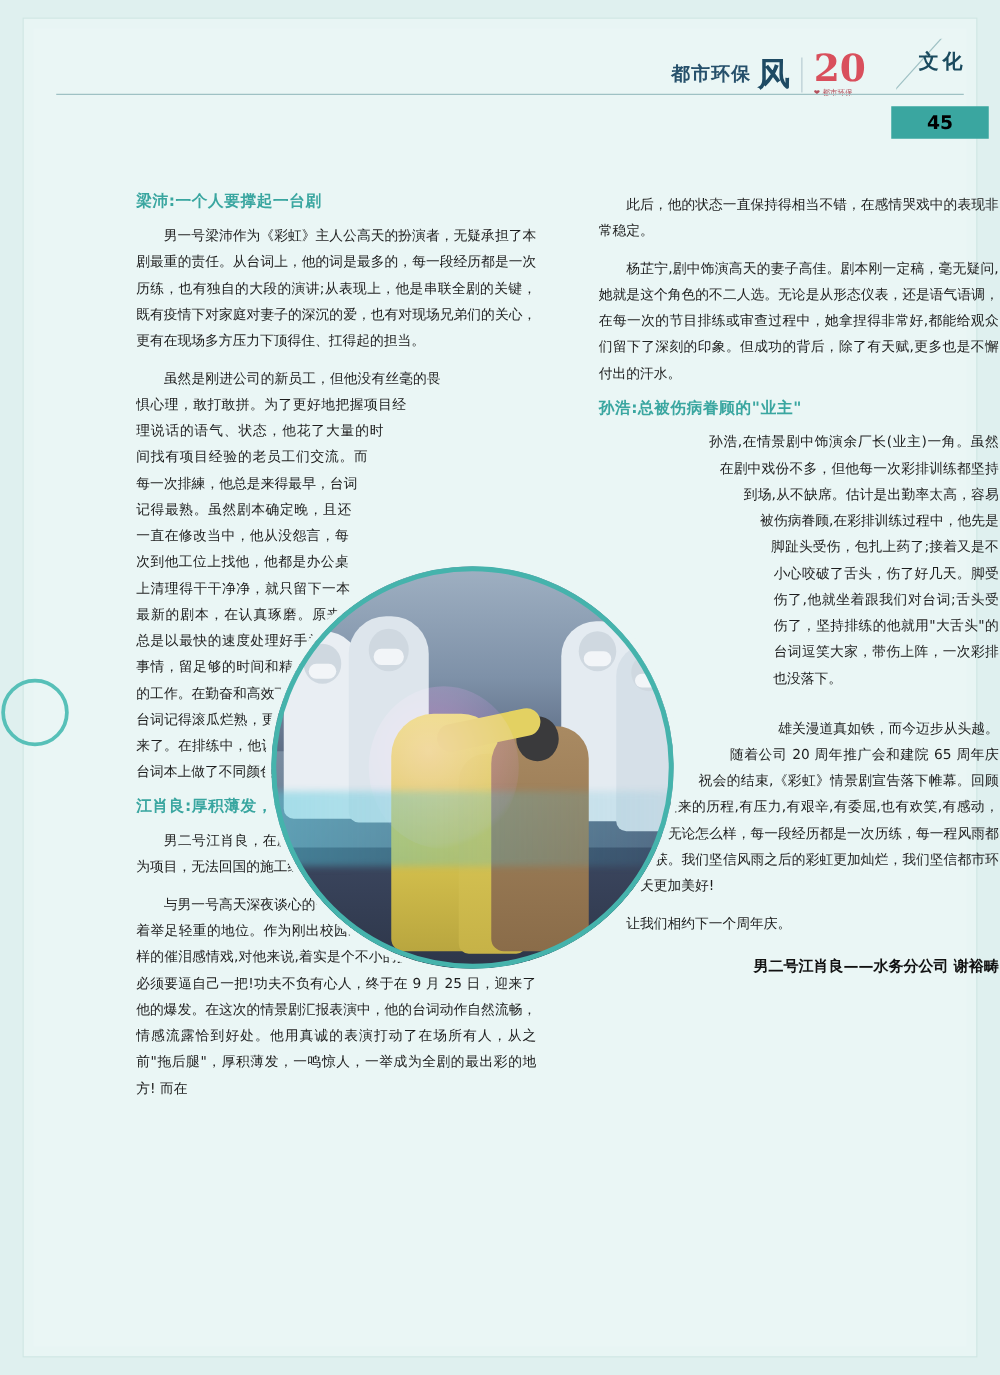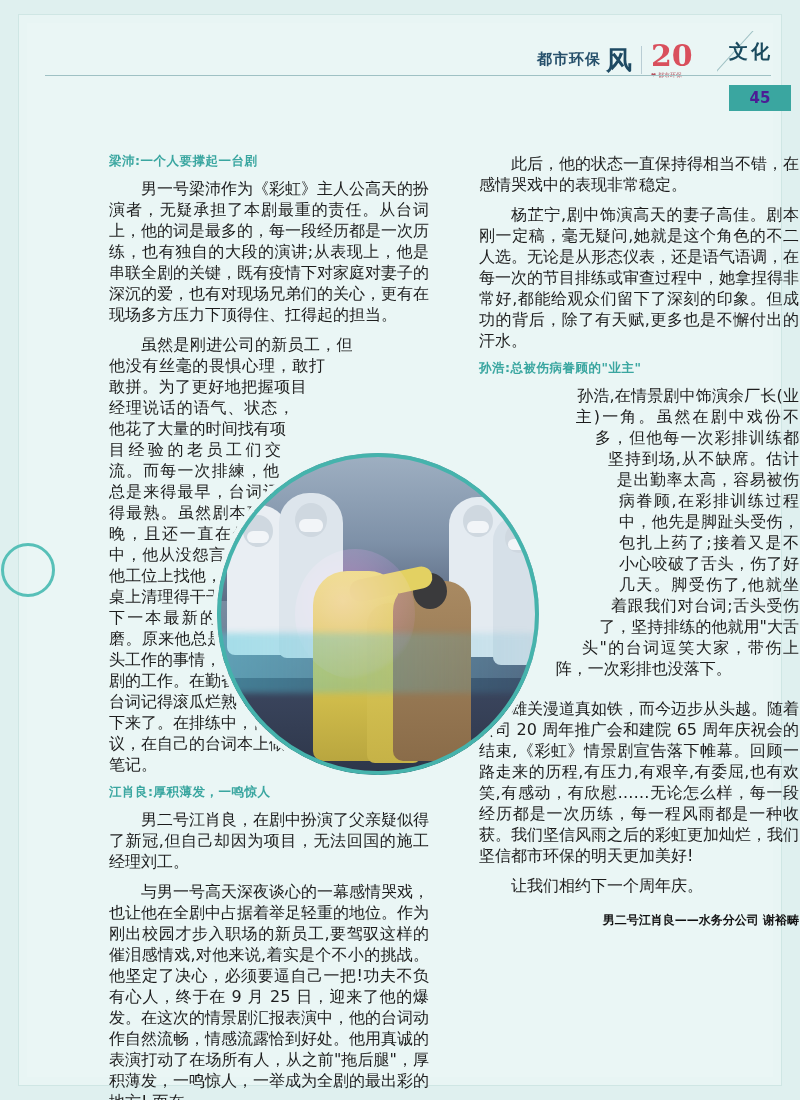--- a/index.html
+++ b/index.html
@@ -115,34 +115,34 @@
     width: 80px;
     height: 1px;
     background: #9fc1c4;
     transform: rotate(-48deg);
     transform-origin: left center;
   }
   .section-label {
     position: absolute;
     right: 18px;
     top: 16px;
-    font-size: 19px;
+    font-size: 16px;
     font-weight: bold;
     color: #1a4a5e;
     letter-spacing: 3px;
     font-family: "DejaVu Sans", sans-serif;
   }
   .page-num {
     position: absolute;
     right: 0px;
     top: 62px;
-    width: 62px;
+    width: 78px;
     height: 26px;
     background: #3aa6a0;
-    color: #4c1d95;
+    color: #000000;
     font-size: 15px;
     font-weight: bold;
     display: flex;
     align-items: center;
     justify-content: center;
     font-family: "DejaVu Sans", sans-serif;
   }
 
   
   .edge-circle {
@@ -175,21 +175,21 @@
   .subhead {
     color: #3aa6a0;
     font-size: 12.5px;
     font-weight: bold;
     font-family: "DejaVu Sans", sans-serif;
     margin: 0 0 8px 0;
     letter-spacing: 0.5px;
   }
   p.body {
     margin: 0 0 9px 0;
-    font-size: 16px;
+    font-size: 11px;
     line-height: 21px;
     color: #1d1d1d;
     text-align: justify;
     text-indent: 2em;
     font-family: "DejaVu Sans", sans-serif;
   }
   .gap { height: 10px; }
 
   
   .photo-wrap {

